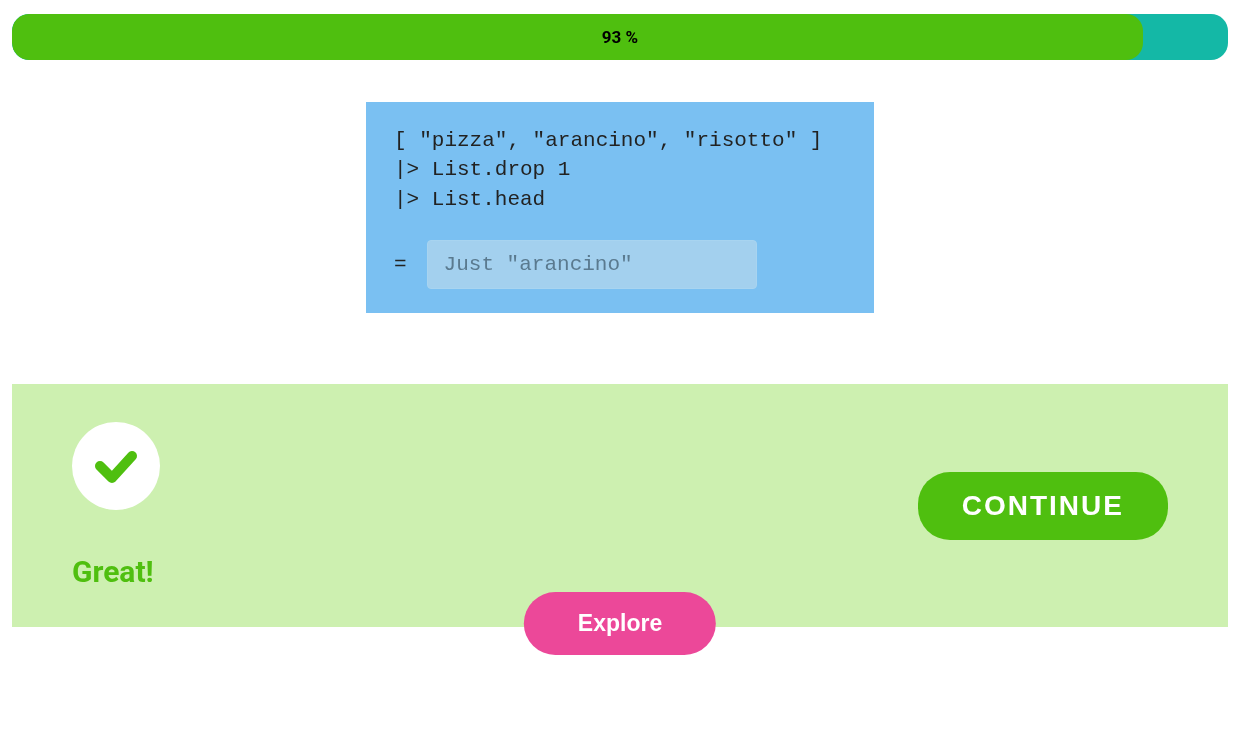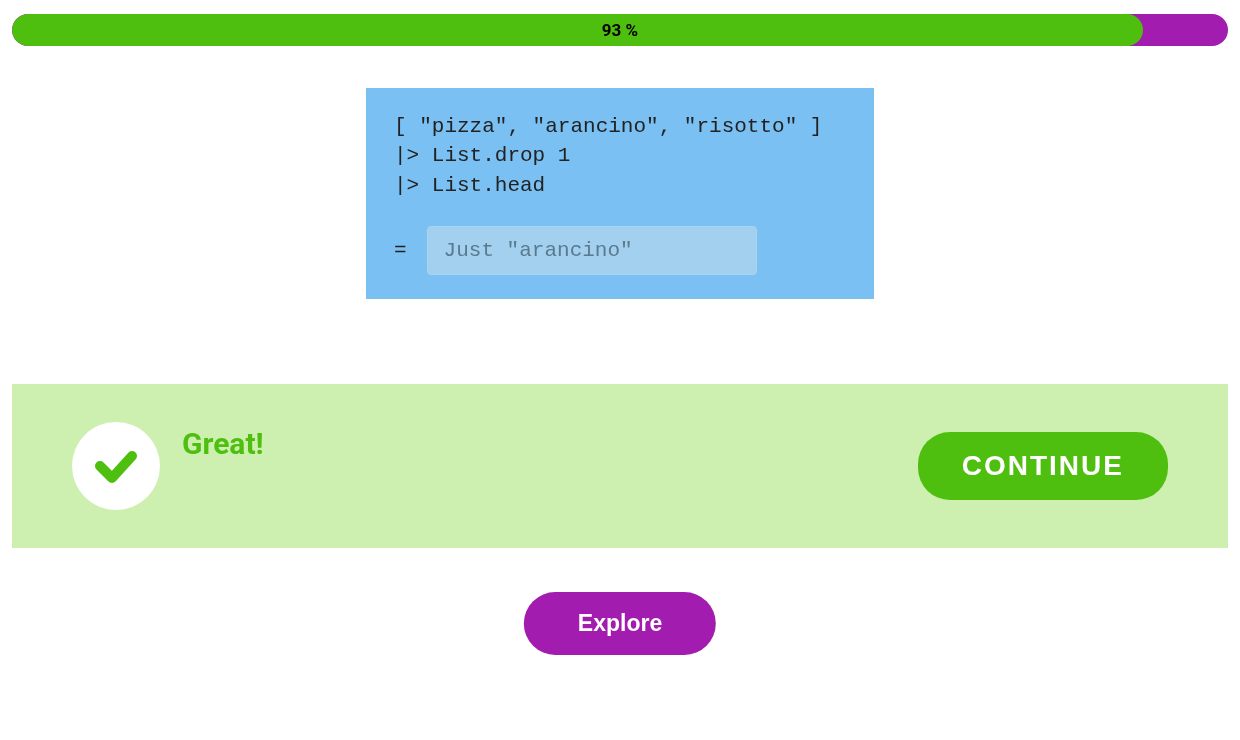--- a/index.html
+++ b/index.html
@@ -9,22 +9,22 @@
     }
     body {
       font-family: -apple-system, BlinkMacSystemFont, "Segoe UI", Roboto, Helvetica, Arial, sans-serif;
       background: #fff;
       width: 1240px;
       height: 740px;
       position: relative;
     }
     .progress-container {
       margin: 14px 12px 0 12px;
-      height: 32px;
-      background: #a21caf;
+      height: 46px;
+      background: #14b8a6;
       border-radius: 17px;
       position: relative;
       overflow: hidden;
     }
     .progress-fill {
       height: 100%;
       background: #4FBF0F;
       border-radius: 17px;
       display: flex;
       align-items: center;
@@ -87,21 +87,22 @@
       top: 384px;
       background: #cdf0b0;
       padding: 38px 60px;
       display: flex;
       align-items: center;
       justify-content: space-between;
     }
     .feedback-left {
       display: flex;
       align-items: center;
-      gap: 22px;
+      gap: 40px;
+      flex-direction: column;
     }
     .check-circle {
       width: 88px;
       height: 88px;
       background: #fff;
       border-radius: 50%;
       display: flex;
       align-items: center;
       justify-content: center;
     }
@@ -125,21 +126,21 @@
       font-size: 28px;
       font-weight: 700;
       letter-spacing: 2px;
       cursor: pointer;
     }
     .explore-btn {
       position: absolute;
       left: 50%;
       transform: translateX(-50%);
       top: 592px;
-      background: #a21caf;
+      background: #ec4899;
       color: #fff;
       border: none;
       border-radius: 32px;
       padding: 18px 54px;
       font-size: 23px;
       font-weight: 700;
       cursor: pointer;
     }
   </style>
 </head>

